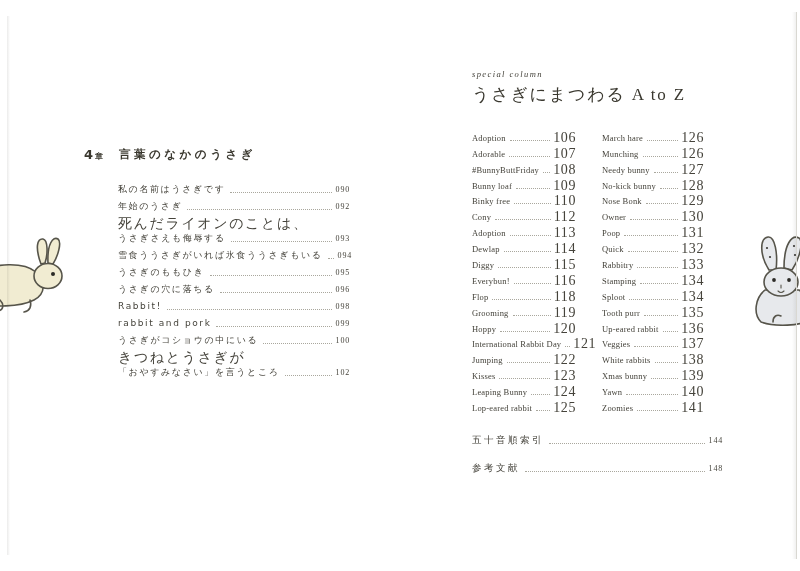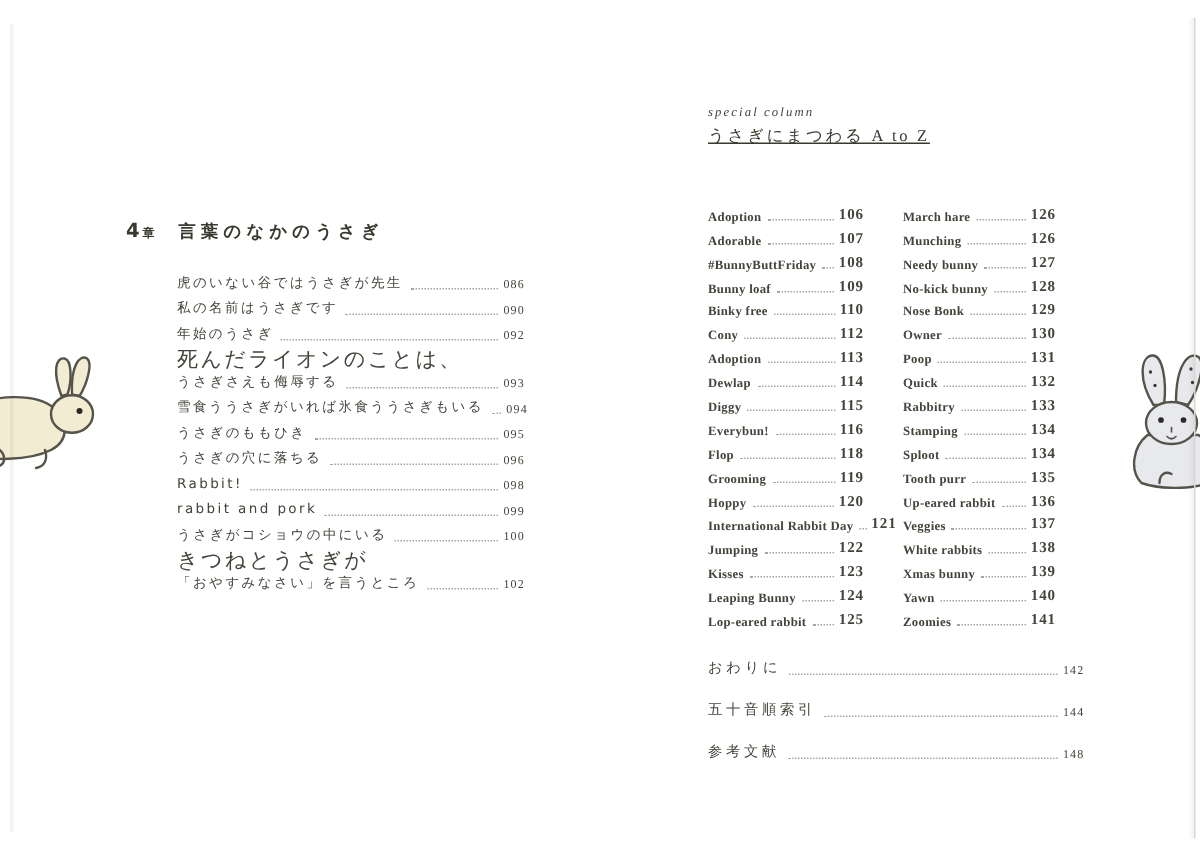--- a/index.html
+++ b/index.html
@@ -25,31 +25,31 @@
   .tmain{display:flex;align-items:flex-end;height:12px;}
   .lb{font-size:9px;letter-spacing:1.6px;line-height:12px;white-space:nowrap;}
   .leader{flex:1;border-bottom:1.3px dotted #a9a79d;margin:0 4px 2px 5px;min-width:6px;}
   .num{font-family:"Liberation Serif","DejaVu Serif",serif;font-size:8px;letter-spacing:.8px;
        line-height:11px;color:#45433b;}
 
   
   .page-right{position:absolute;left:472px;top:69px;width:278px;}
   .sc-label{font-family:"Liberation Serif","DejaVu Serif",serif;font-style:italic;
             font-size:8.5px;letter-spacing:1.4px;color:#44423a;}
-  .sc-title{font-family:"Liberation Serif","DejaVu Serif",serif;font-size:11px;
-            letter-spacing:1.8px;margin-top:4px;color:#3a382f;text-decoration:underline;}
-  .cols{display:flex;margin-top:35px;font-weight:bold;}
+  .sc-title{font-family:"Liberation Serif","DejaVu Serif",serif;font-size:17px;
+            letter-spacing:1.8px;margin-top:4px;color:#3a382f;}
+  .cols{display:flex;margin-top:21px;}
   .col{width:104px;}
   .col + .col{margin-left:26px;width:102px;}
   .aentry{}
   .arow{display:flex;align-items:flex-end;height:15.9px;}
   .alb{font-family:"Liberation Serif","DejaVu Serif",serif;font-size:8.5px;letter-spacing:.2px;
        white-space:nowrap;line-height:10px;}
   .aleader{flex:1;border-bottom:1.2px dotted #a9a79d;margin:0 3px 2px 4px;min-width:5px;}
-  .anum{font-family:"Liberation Serif","DejaVu Serif",serif;font-size:10px;letter-spacing:.6px;line-height:10px;}
+  .anum{font-family:"Liberation Serif","DejaVu Serif",serif;font-size:14px;letter-spacing:.6px;line-height:10px;}
   .backmatter{margin-top:20px;width:251px;}
   .bment{}
   .bmrow{display:flex;align-items:flex-end;height:13px;margin-bottom:15px;}
   .bmlb{font-size:9.5px;letter-spacing:2.5px;line-height:13px;white-space:nowrap;}
 
   
   .rabbit-left{position:absolute;left:-16px;top:234px;}
   .rabbit-right{position:absolute;left:751px;top:230px;}
 </style>
 </head>
@@ -87,27 +87,20 @@
   </svg>
 
   <div class="page-left">
     <div class="chapter-head">
       <span class="ch-num"><span>4</span><span class="ch-kanji">章</span></span>
       <span class="ch-title">言葉のなかのうさぎ</span>
     </div>
     <div class="toc" id="left-toc">
         <div class="entry">
           <div class="tmain">
-            <span class="lb">虎のいない谷ではうさぎが先生</span>
-            <span class="leader"></span>
-            <span class="num">086</span>
-          </div>
-        </div>
-        <div class="entry">
-          <div class="tmain">
             <span class="lb">私の名前はうさぎです</span>
             <span class="leader"></span>
             <span class="num">090</span>
           </div>
         </div>
         <div class="entry">
           <div class="tmain">
             <span class="lb">年始のうさぎ</span>
             <span class="leader"></span>
             <span class="num">092</span>
@@ -431,27 +424,20 @@
               <span class="alb">Zoomies</span>
               <span class="aleader"></span>
               <span class="anum">141</span>
             </div>
           </div>
         </div>
     </div>
     <div class="backmatter" id="backmatter">
         <div class="bment">
           <div class="bmrow">
-            <span class="bmlb">おわりに</span>
-            <span class="leader"></span>
-            <span class="num">142</span>
-          </div>
-        </div>
-        <div class="bment">
-          <div class="bmrow">
             <span class="bmlb">五十音順索引</span>
             <span class="leader"></span>
             <span class="num">144</span>
           </div>
         </div>
         <div class="bment">
           <div class="bmrow">
             <span class="bmlb">参考文献</span>
             <span class="leader"></span>
             <span class="num">148</span>

